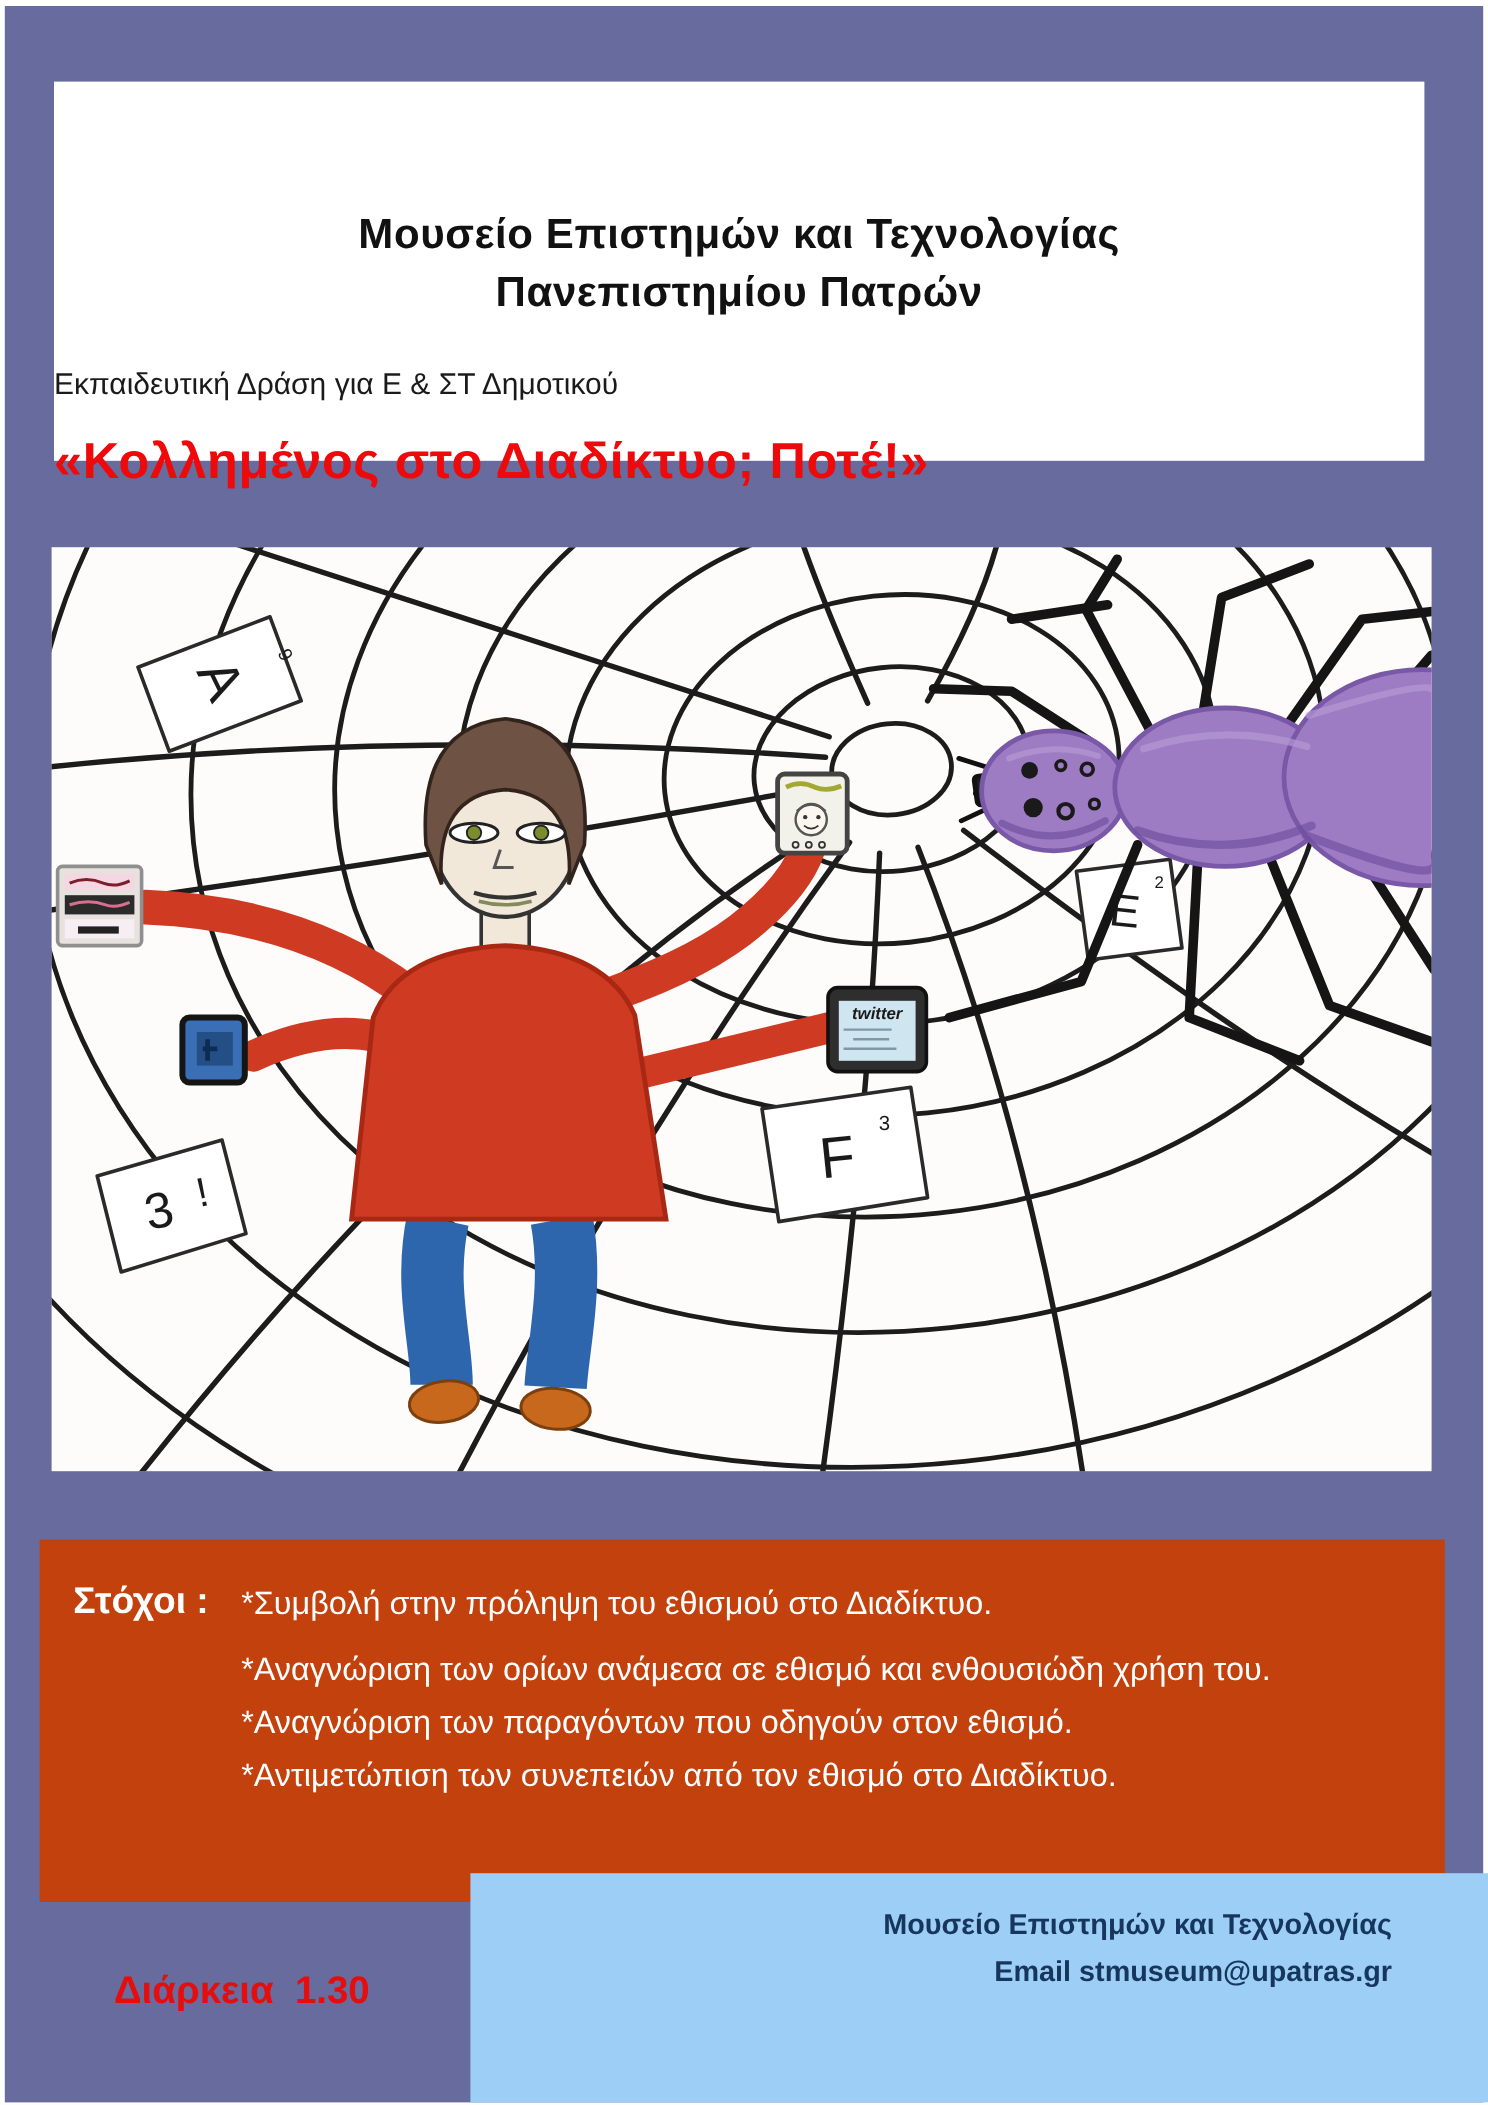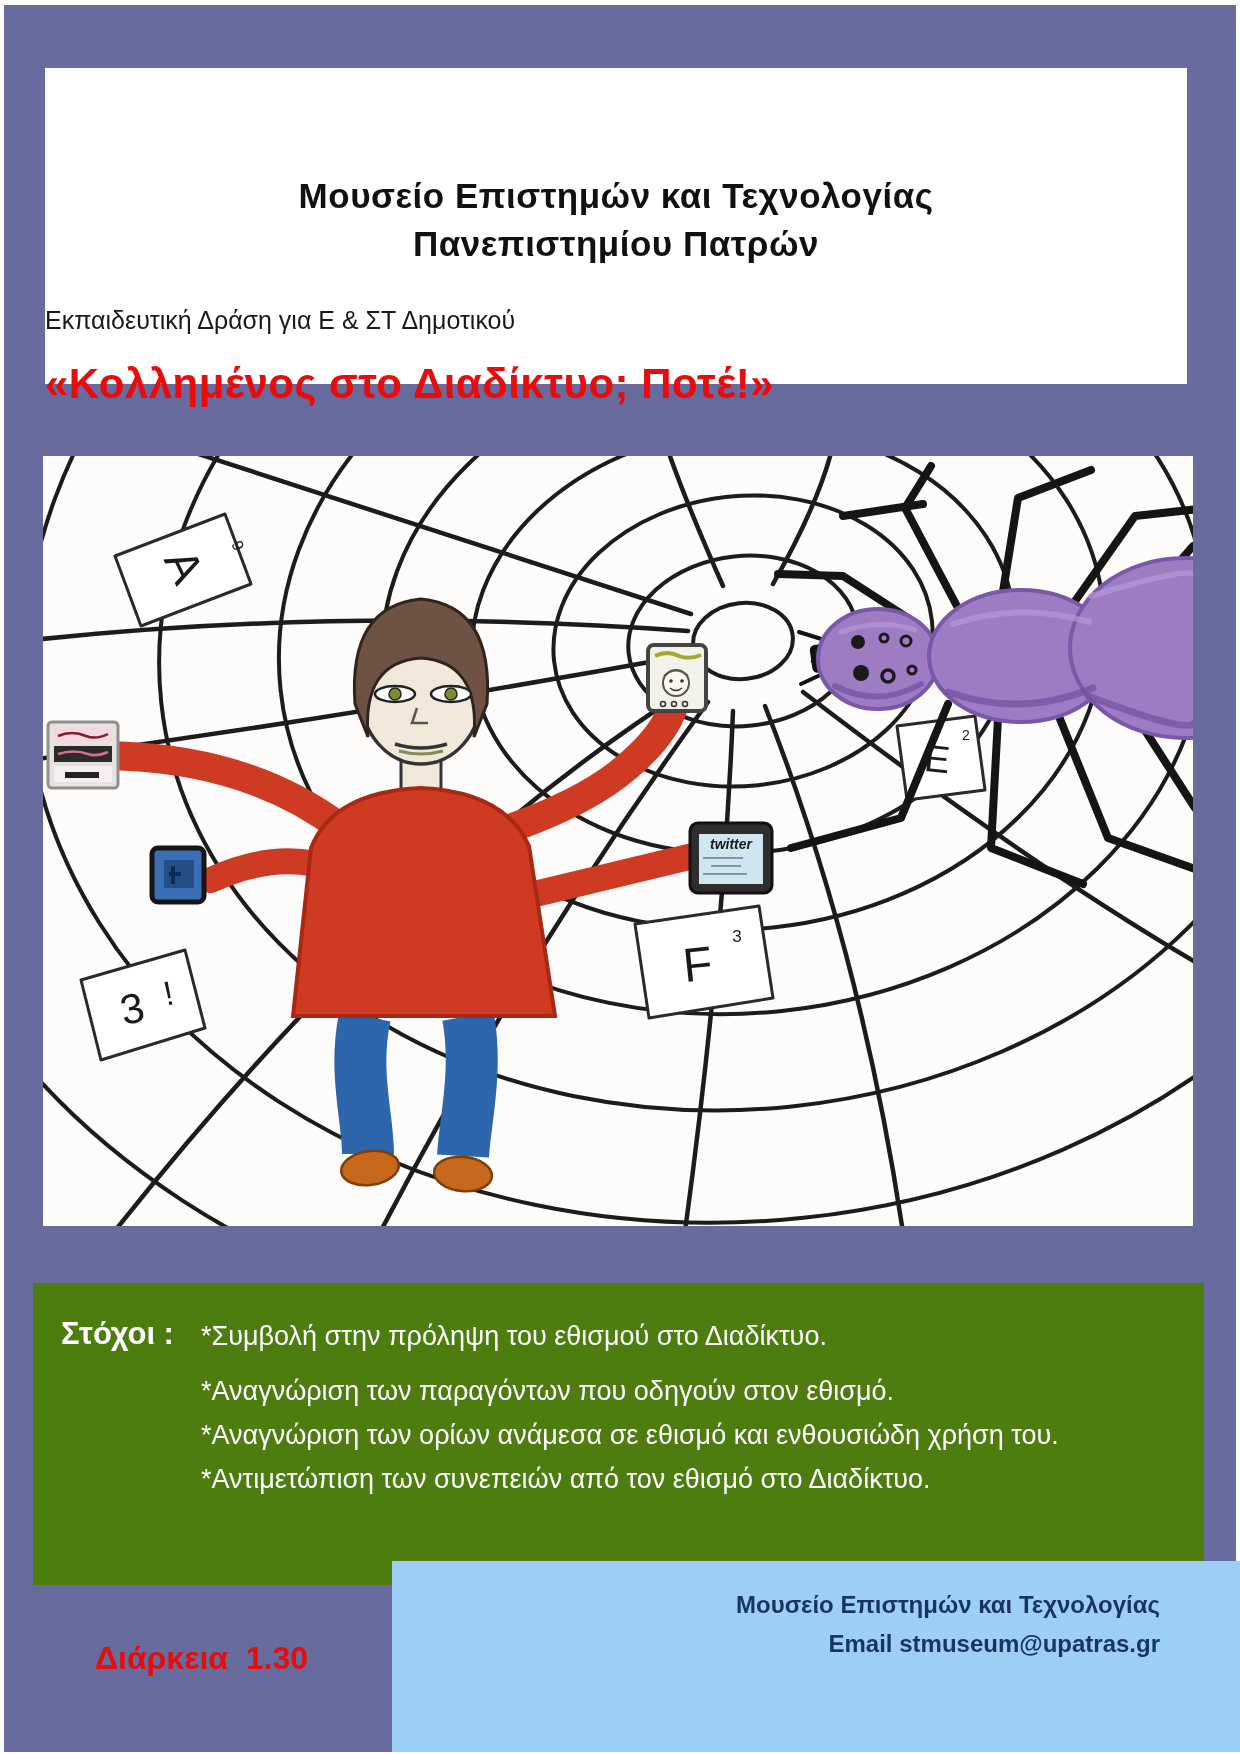--- a/index.html
+++ b/index.html
@@ -11,21 +11,21 @@
   
   .header-box{position:absolute;left:45px;top:68px;width:1142px;height:316px;background:#ffffff;}
   .title1,.title2{position:absolute;left:0;width:100%;text-align:center;font-weight:bold;color:#111;font-size:35px;letter-spacing:.5px;}
   .title1{top:108px;} .title2{top:156px;}
   .subtitle{position:absolute;left:0;top:238px;width:100%;text-align:left;color:#1a1a1a;font-size:25px;}
   .headline{position:absolute;left:0;top:292px;width:100%;text-align:left;color:#ee0a0a;font-size:42px;font-weight:bold;letter-spacing:.5px;}
   
   .drawing{position:absolute;left:43px;top:456px;width:1150px;height:770px;background:#fdfcfa;}
   .drawing svg{display:block;width:100%;height:100%;}
   
-  .goals-box{position:absolute;left:33px;top:1283px;width:1171px;height:302px;background:#4d7c0f;color:#fff;}
+  .goals-box{position:absolute;left:33px;top:1283px;width:1171px;height:302px;background:#c2410c;color:#fff;}
   .goals-label{position:absolute;left:28px;top:33px;font-size:31px;font-weight:bold;white-space:pre;}
   .goals-list{position:absolute;left:168px;top:31px;right:26px;font-size:27px;line-height:44px;}
   .goals-list .goal-item:first-child{margin-bottom:11px;}
   
   .duration{position:absolute;left:95px;top:1640px;color:#e60d0d;font-size:32px;font-weight:bold;white-space:pre;}
   
   .contact-box{position:absolute;left:392px;top:1561px;width:848px;height:191px;background:#9dcef6;
     padding-top:24px;box-sizing:border-box;}
   .contact-line{text-align:right;padding-right:80px;color:#17365d;font-size:24px;font-weight:bold;line-height:39px;}
   svg text{font-family:"Liberation Sans",sans-serif;}
@@ -198,22 +198,22 @@
           <path d="M 660,402 h 40 M 668,410 h 30 M 660,418 h 44" stroke="#7f98a5" stroke-width="2" fill="none"></path>
         </g>
       </g>
     </svg>
   </div>
 
   <div class="goals-box">
     <div class="goals-label">Στόχοι :</div>
     <div class="goals-list">
       <div class="goal-item">*Συμβολή στην πρόληψη του εθισμού στο Διαδίκτυο.</div>
+      <div class="goal-item">*Αναγνώριση των ορίων ανάμεσα σε εθισμό και ενθουσιώδη χρήση του.</div>
       <div class="goal-item">*Αναγνώριση των παραγόντων που οδηγούν στον εθισμό.</div>
-      <div class="goal-item">*Αναγνώριση των ορίων ανάμεσα σε εθισμό και ενθουσιώδη χρήση του.</div>
       <div class="goal-item">*Αντιμετώπιση των συνεπειών από τον εθισμό στο Διαδίκτυο.</div>
     </div>
   </div>
 
   <div class="duration">Διάρκεια  1.30</div>
 
   <div class="contact-box">
     <div class="contact-line">Μουσείο Επιστημών και Τεχνολογίας</div>
     <div class="contact-line">Email stmuseum@upatras.gr</div>
   </div>

